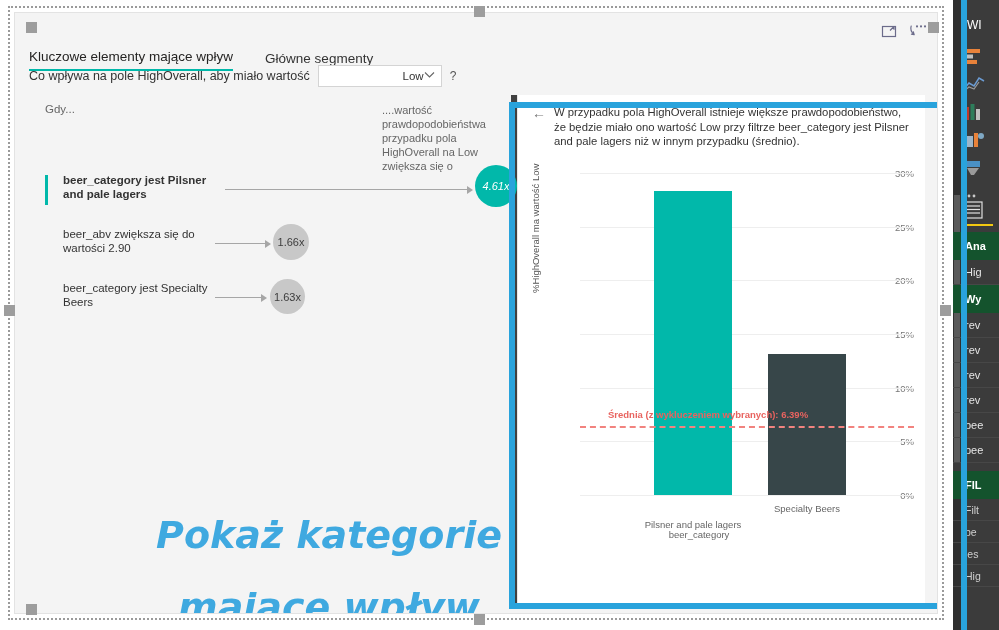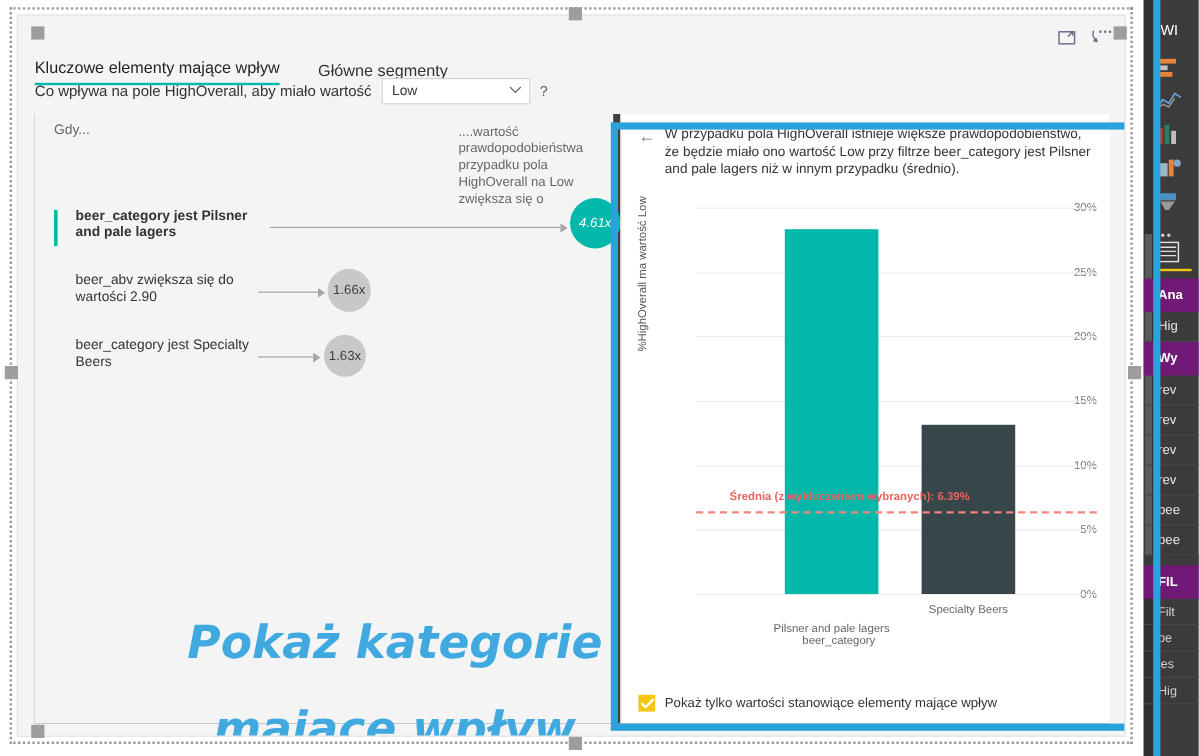--- a/index.html
+++ b/index.html
@@ -54,21 +54,21 @@
 
   
   .qrow {
     position: absolute; left: 14px; top: 52px;
     display: flex; align-items: center; gap: 8px;
   }
   .qlabel { font-size: 12.5px; color: #333333; white-space: nowrap; text-align: center; }
   .qselect {
     width: 124px; height: 22px; background: #ffffff;
     border: 1px solid #d4d4d4; display: flex; align-items: center;
-    justify-content: space-between; padding: 0 6px 0 8px;
+    justify-content: flex-end; padding: 0 6px 0 8px;
     font-size: 11.5px; color: #333333; cursor: pointer;
   }
   .qselect .chev { color: #666; font-size: 10px; line-height: 1; }
   .qhelp { font-size: 12px; color: #555; cursor: pointer; }
 
   
   .inner {
     position: absolute; left: 14px; top: 82px;
     width: 896px; height: 508px;
     background: #404040;
@@ -232,21 +232,21 @@
   .sb-fw-underline { width: 30px; height: 2px; background: #F2C811; margin-top: 2px; }
   .sb-list { position: absolute; left: 0; top: 232px; width: 46px; }
   .sb-item {
     height: 25px; display: flex; align-items: center;
     padding-left: 12px; font-size: 11px; color: #e6e6e6;
     border-bottom: 1px solid #474747; white-space: nowrap;
     overflow: hidden; cursor: pointer;
   }
   .sb-item.head {
     font-weight: bold; color: #ffffff; border-bottom: none;
-    background: #701a75; height: 28px;
+    background: #14532d; height: 28px;
   }
   .sb-sep { height: 8px; background:#3b3b3b; }
   .sb-item.sub { font-size: 10.5px; color: #cfcfcf; height: 22px; }
   .sb-highlight-edge {
     position: absolute; left: 8px; top: 0; width: 6px; height: 630px;
     background: #29A3DC; z-index: 2;
   }
 </style>
 </head>
 <body>
@@ -358,28 +358,20 @@
 
             <div class="avg-line" style="top:253.4px;"></div>
             <div class="avg-text" style="top:236px;">Średnia (z wykluczeniem wybranych): 6.39%</div>
 
             <div class="xtick" style="left:62px; top:346px; width:102px;">Pilsner and pale lagers</div>
             <div class="xtick" style="left:176px; top:330px; width:102px;">Specialty Beers</div>
             <div class="xaxis-title" style="top:356px; left:-48px;">beer_category</div>
           </div>
         </div>
 
-        <div class="cb-row">
-          <span class="cb-box">
-            <svg width="11" height="9" viewBox="0 0 11 9">
-              <path d="M1 4.6 L4 7.4 L10 1.2" fill="none" stroke="#ffffff" stroke-width="1.9" stroke-linecap="round" stroke-linejoin="round"></path>
-            </svg>
-          </span>
-          <span class="cb-label">Pokaż tylko wartości stanowiące elementy mające wpływ</span>
-        </div>
       </div>
 
       <div class="annot">
         <div>Pokaż kategorie</div>
         <div>mające wpływ</div>
       </div>
     </div>
 
     <div class="hl-rect"></div>
   </div>

